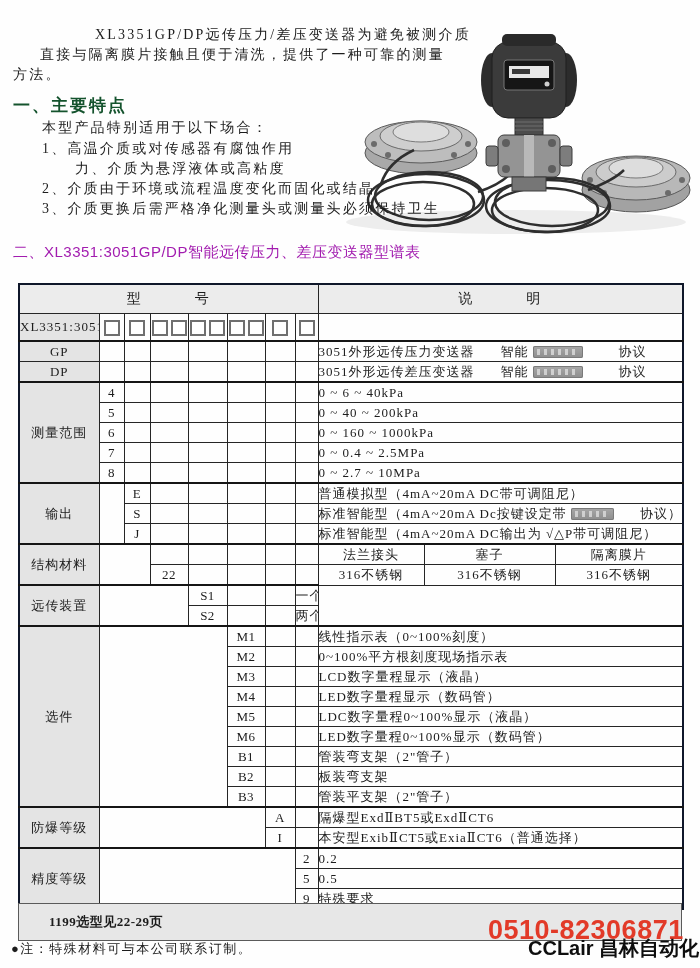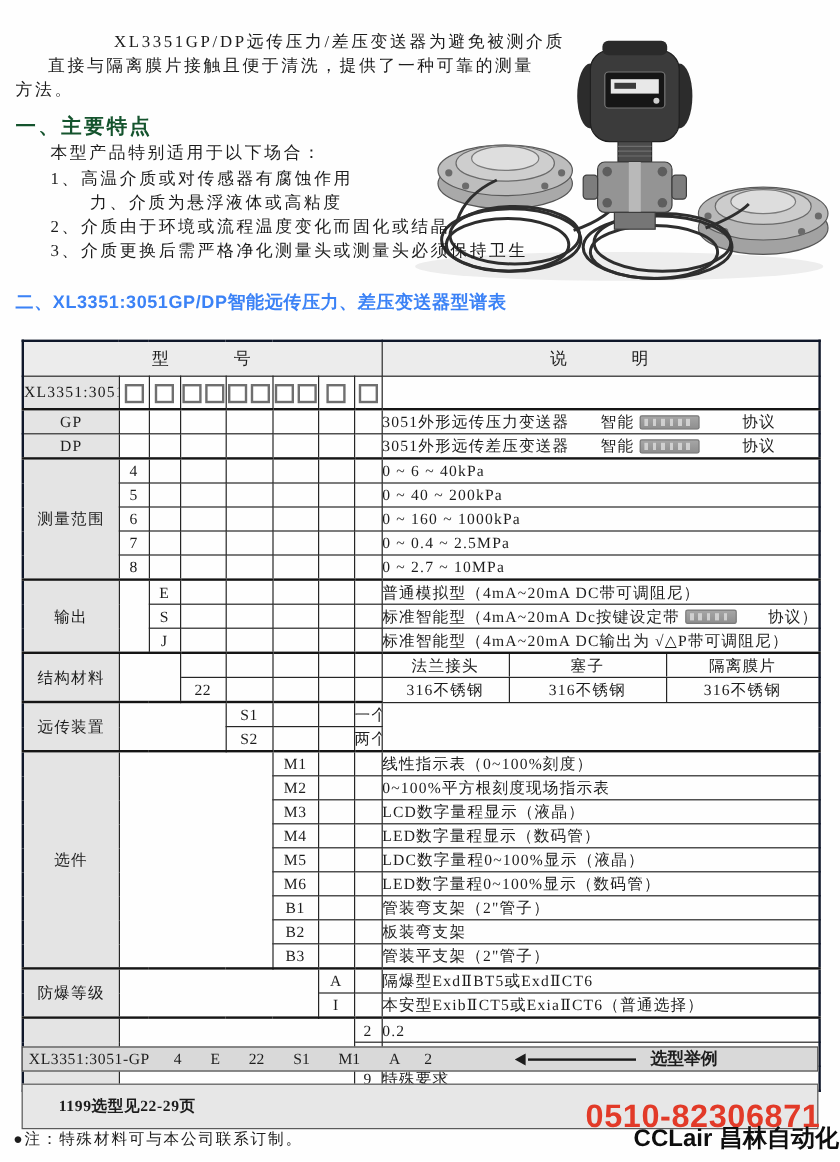--- a/index.html
+++ b/index.html
@@ -1,21 +1,21 @@
 <!DOCTYPE html>
 <html><head>
 <meta charset="utf-8">
 <style>
   html,body{margin:0;padding:0;background:#fff}
   .page{position:relative;width:700px;height:968px;background:#fefefe;overflow:hidden;
         font-family:"Liberation Serif","DejaVu Serif",serif;color:#1c1c1c}
   .abs{position:absolute;white-space:nowrap}
   .cn{font-size:14px;letter-spacing:2.2px}
   .h1{font-family:"Liberation Sans","DejaVu Sans",sans-serif;font-weight:bold;font-size:17px;letter-spacing:2px;color:#14532d}
-  .h2{font-family:"Liberation Sans","DejaVu Sans",sans-serif;font-weight:bold;font-size:15px;letter-spacing:.5px;color:#3b82f6}
+  .h2{font-family:"Liberation Sans","DejaVu Sans",sans-serif;font-weight:normal;font-size:15px;letter-spacing:.5px;color:#a21caf}
 
   
   .tbl{position:absolute;left:18px;top:283px;border-collapse:collapse;table-layout:fixed;width:664px;border:2px solid #0f172a}
   .tbl td,.tbl th{border:1px solid #262626;padding:0;font-size:13px;white-space:nowrap;overflow:hidden;height:inherit}
   .tbl tr{height:19px}
   .tbl tr.hdr{height:28px}
   .tbl tr.mrow{height:26px}
   .tbl th{background:#ececec;font-weight:normal;font-size:14px;letter-spacing:2px}
   .hsp{display:inline-block;width:52px}
   .L{background:#e4e4e4;text-align:center;letter-spacing:1px}
@@ -409,33 +409,20 @@
           <td class="C">5</td>
           <td class="D">0.5</td>
         </tr>
     <tr>
           <td class="C">9</td>
           <td class="D">特殊要求</td>
         </tr>
   </tbody>
     </table>
 
-  <div class="exrow">
-    <span class="exm">XL3351:3051-GP</span>
-    <span class="cd" style="margin-left:20px">4</span>
-    <span class="cd">E</span>
-    <span class="cd">22</span>
-    <span class="cd">S1</span>
-    <span class="cd">M1</span>
-    <span class="cd">A</span>
-    <span class="cd" style="margin-left:20px">2</span>
-    <span class="ahead"></span>
-    <span class="aline"></span>
-    <span class="excap">选型举例</span>
-  </div>
 
   <div class="box1199">
     <span>1199选型见22-29页</span>
   </div>
 
   <div class="abs note">●注：特殊材料可与本公司联系订制。</div>
 
   <div class="abs phone">0510-82306871</div>
   <div class="abs brand">CCLair 昌林自动化</div>
 

